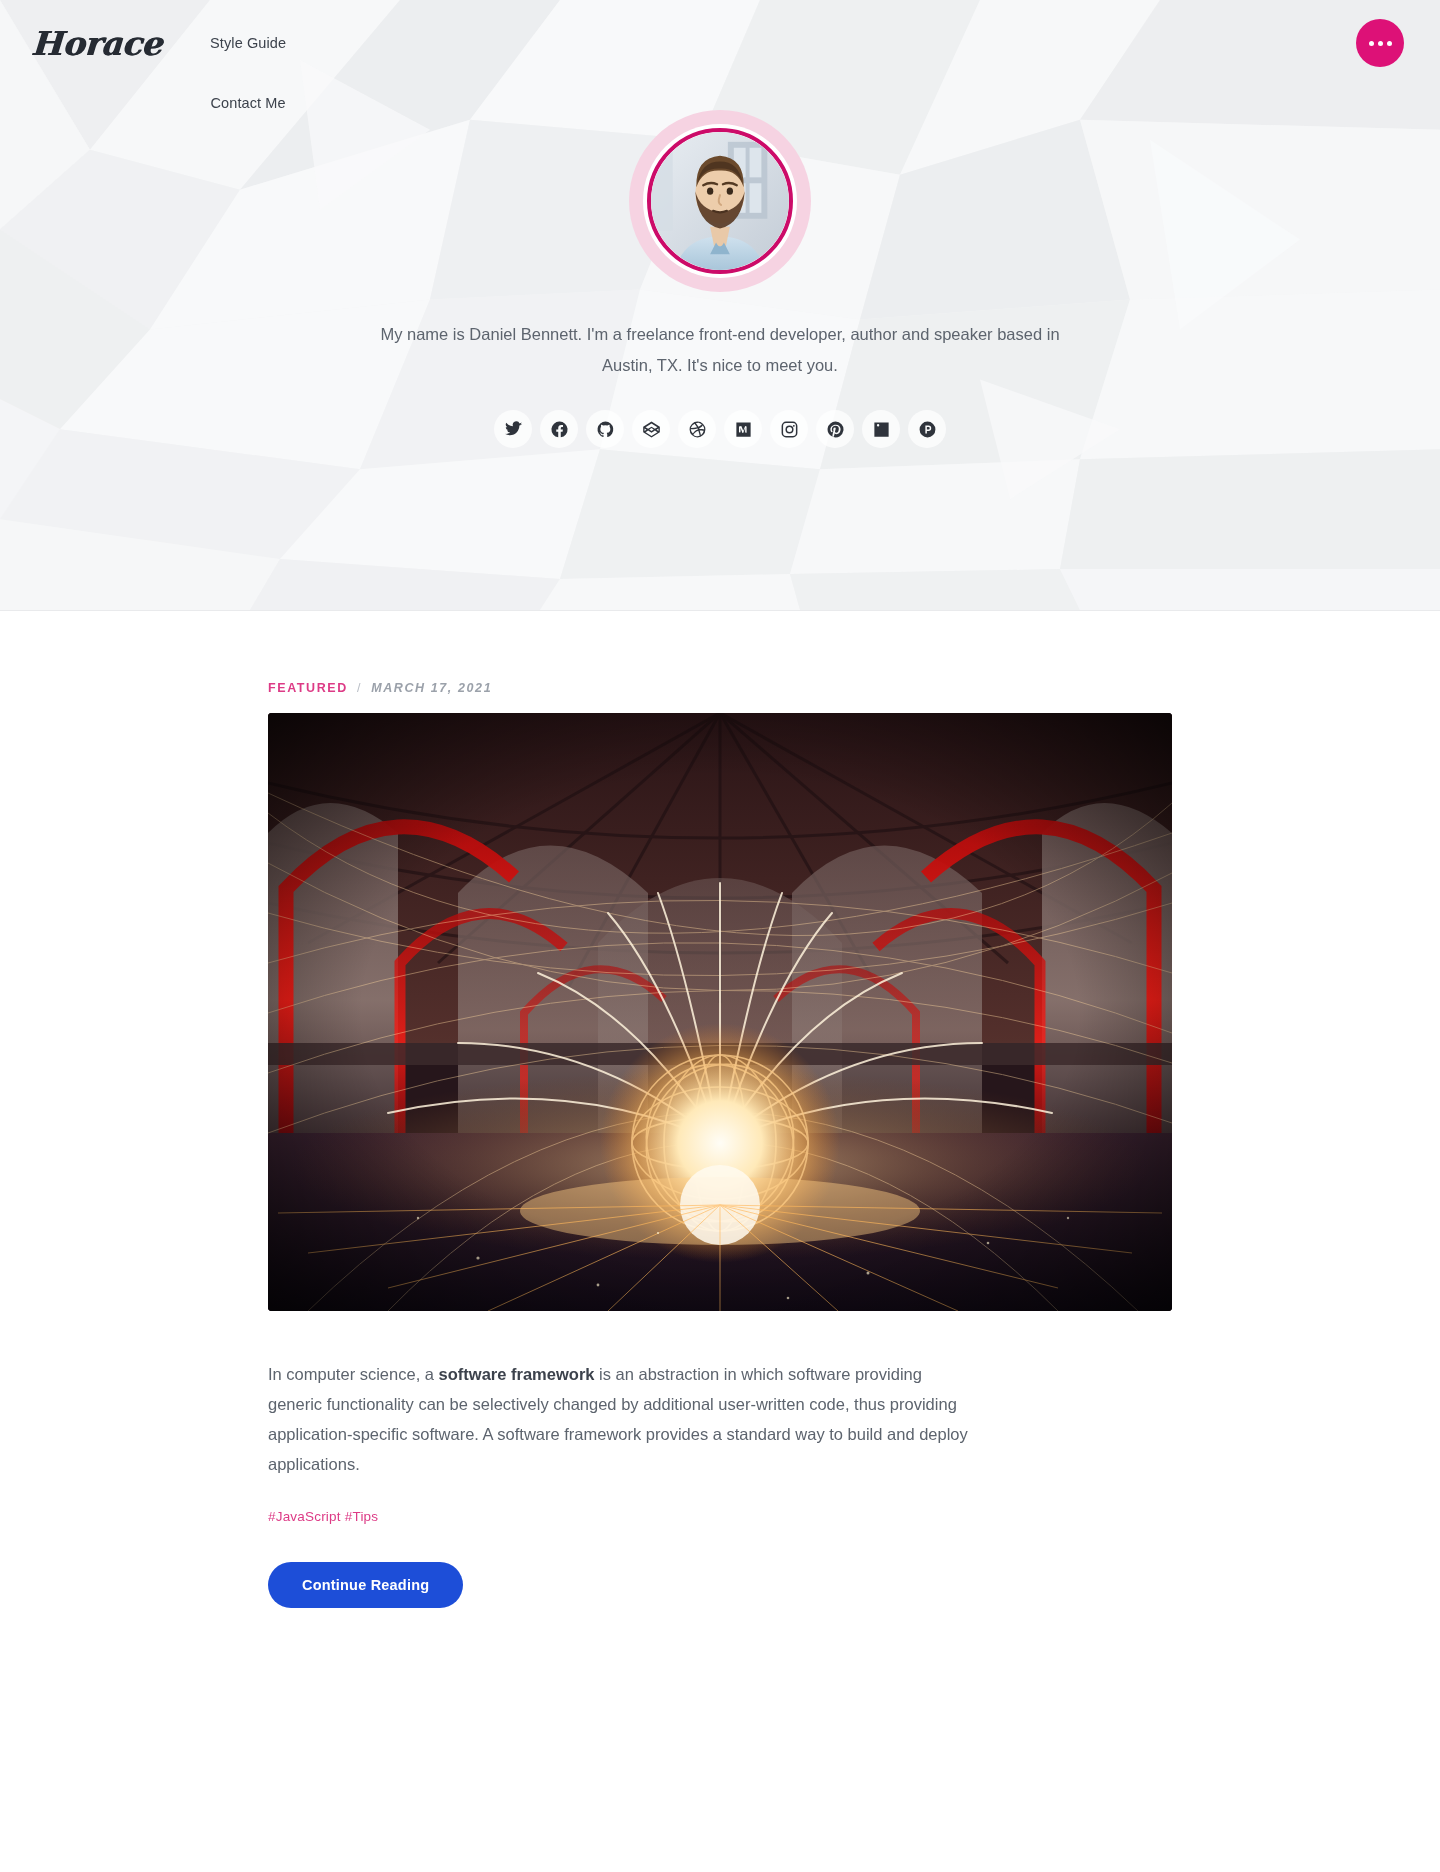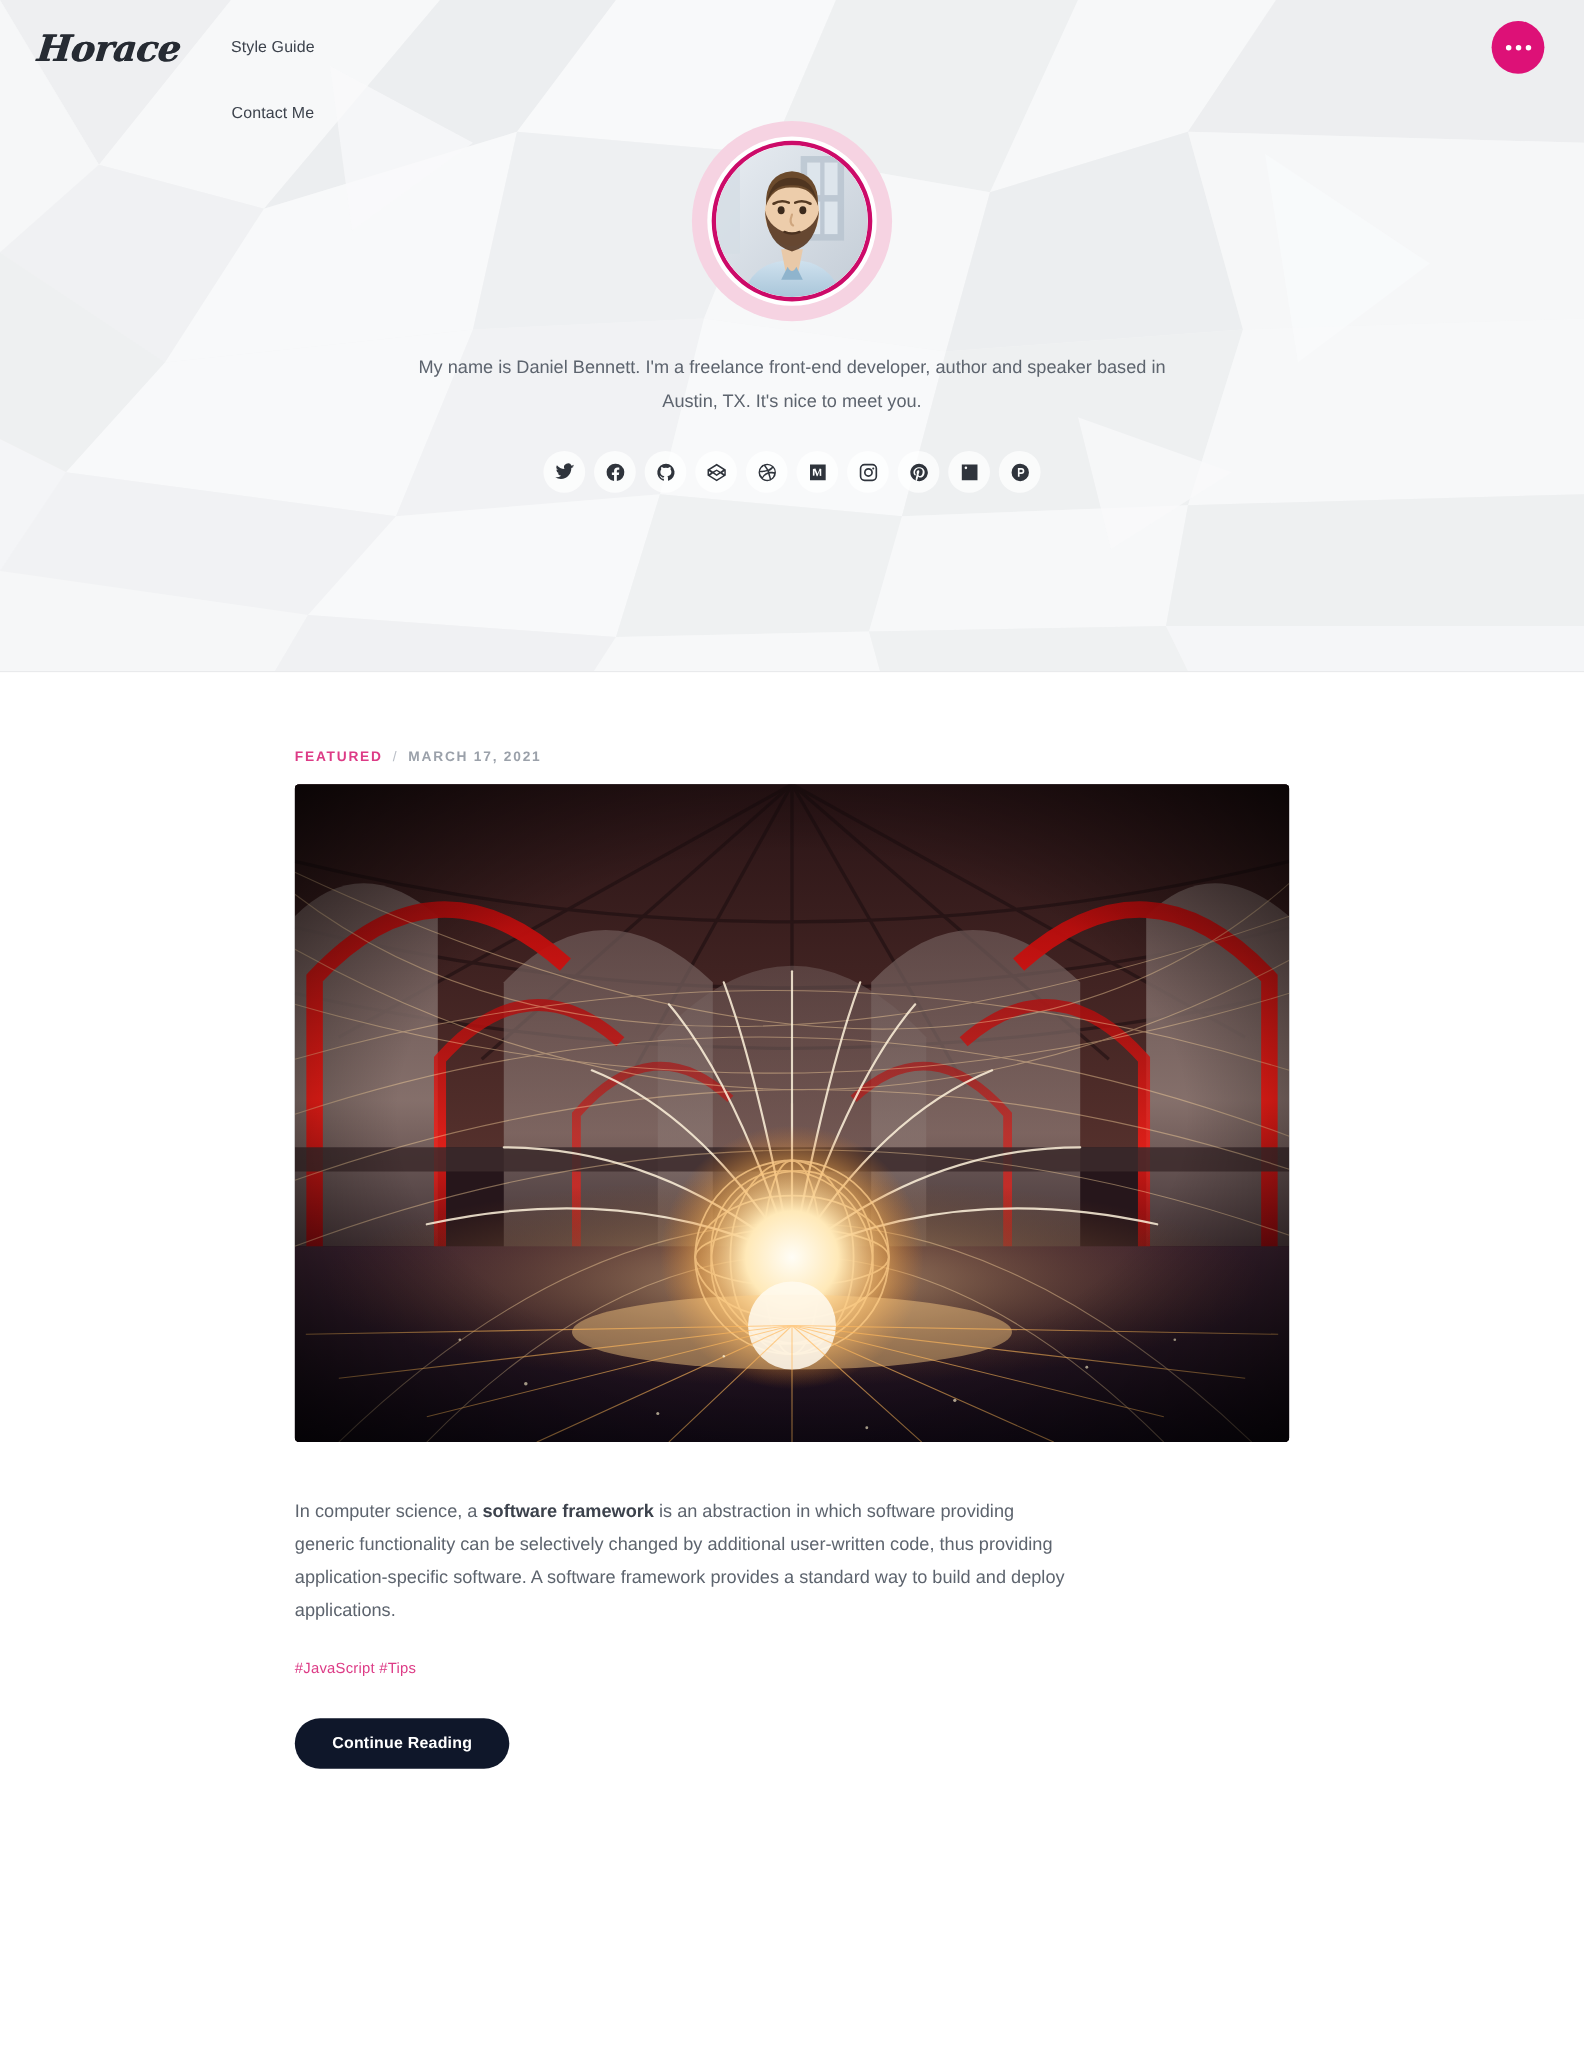--- a/index.html
+++ b/index.html
@@ -141,21 +141,21 @@
     padding-top: 70px;
   }
   .post-meta {
     font-size: 12.5px;
     font-weight: 700;
     letter-spacing: 1.6px;
     margin-bottom: 18px;
   }
   .post-meta .cat { color: #dd3b86; text-align: center; }
   .post-meta .sep { color: #b9bec6; margin: 0 4px; font-weight: 400; }
-  .post-meta .date { color: #9ba1aa; }
+  .post-meta .date { color: #9ba1aa; font-style: italic; }
 
   .post-title {
     font-size: 36px;
     line-height: 48px;
     font-weight: 700;
     color: #2d323b;
     letter-spacing: -0.2px;
     margin-bottom: 35px;
     max-width: 620px;
   }
@@ -187,21 +187,21 @@
   .post-tags a {
     font-size: 13.5px;
     color: #dd3b86;
     text-decoration: none;
     letter-spacing: 0.2px;
   }
 
   .continue-btn {
     display: inline-block;
     margin-top: 38px;
-    background: #0f172a;
+    background: #1d4ed8;
     color: #fff;
     border: none;
     border-radius: 26px;
     padding: 15px 34px;
     font-size: 14.5px;
     font-weight: 700;
     letter-spacing: 0.2px;
     cursor: pointer;
     font-family: "Liberation Sans", sans-serif;
   }

